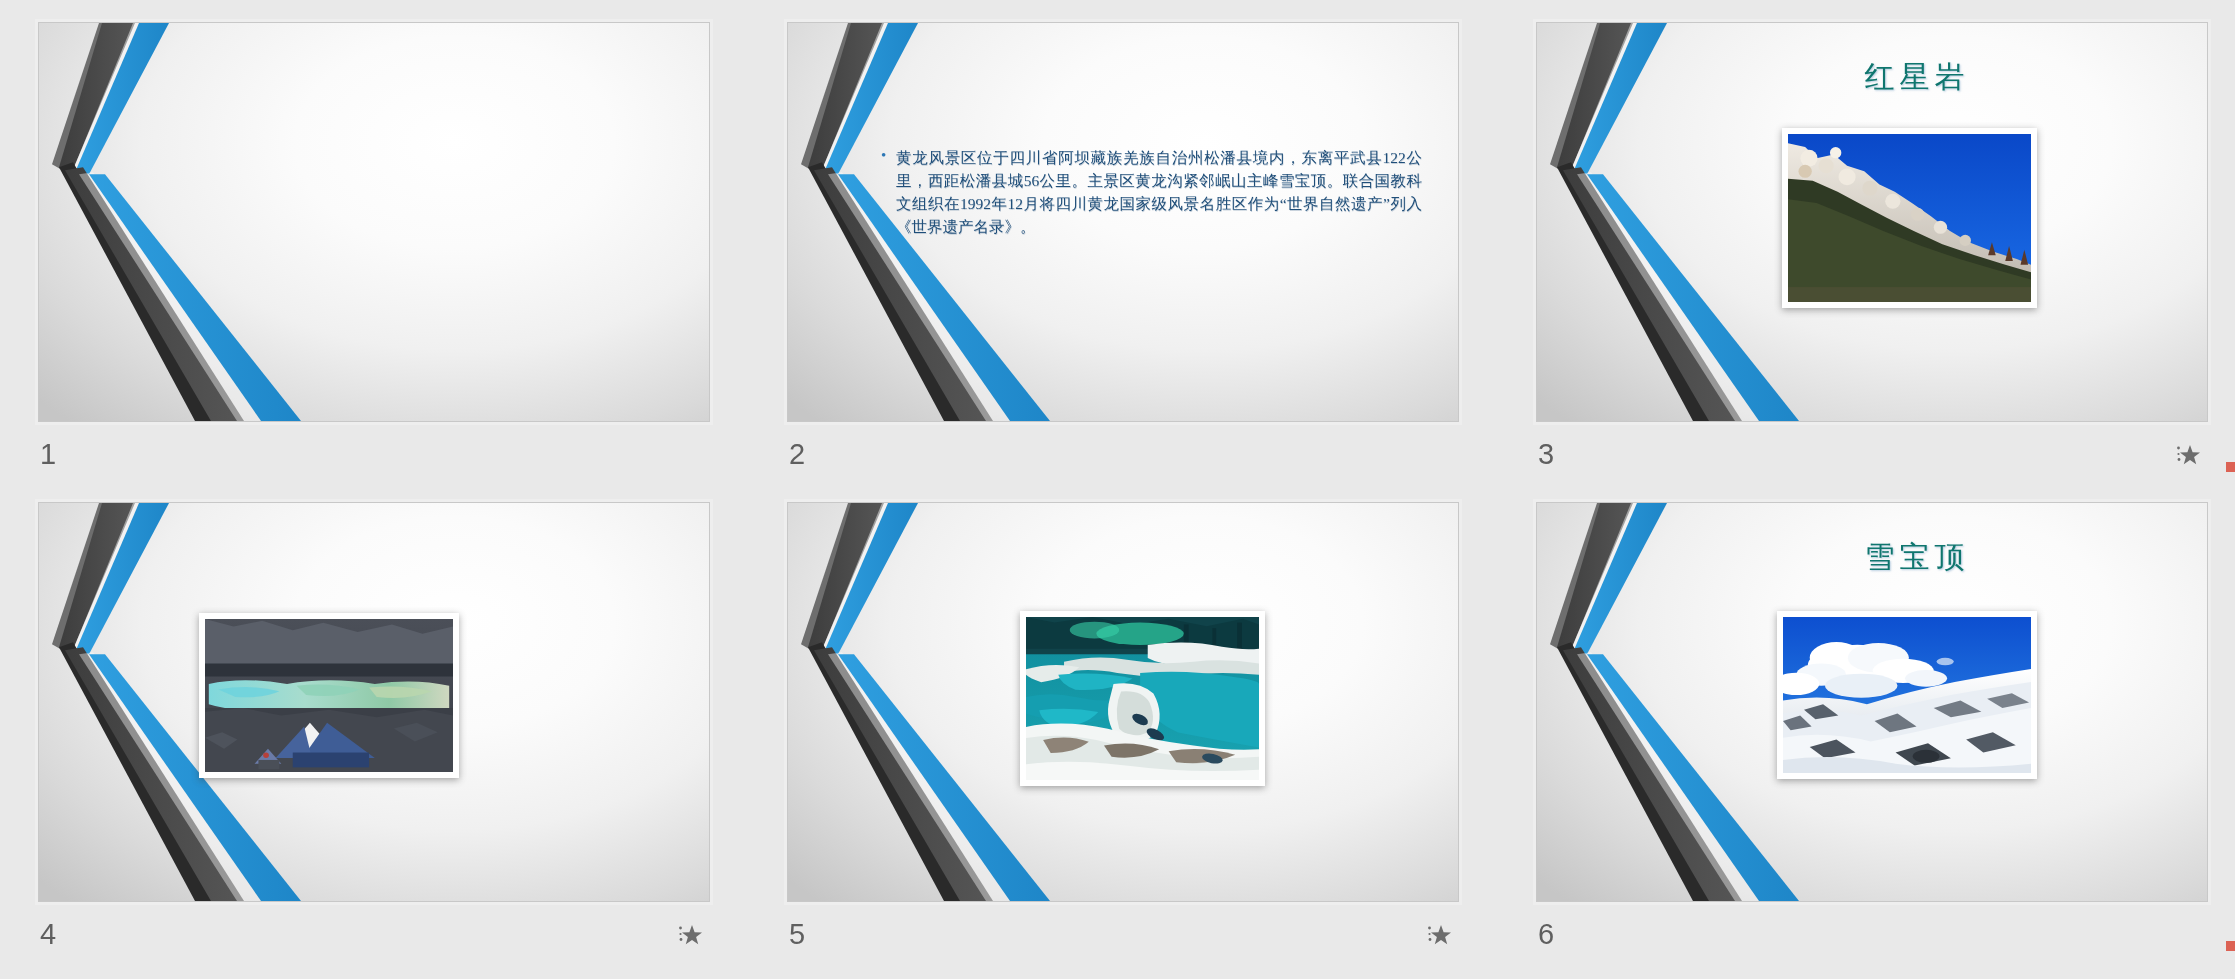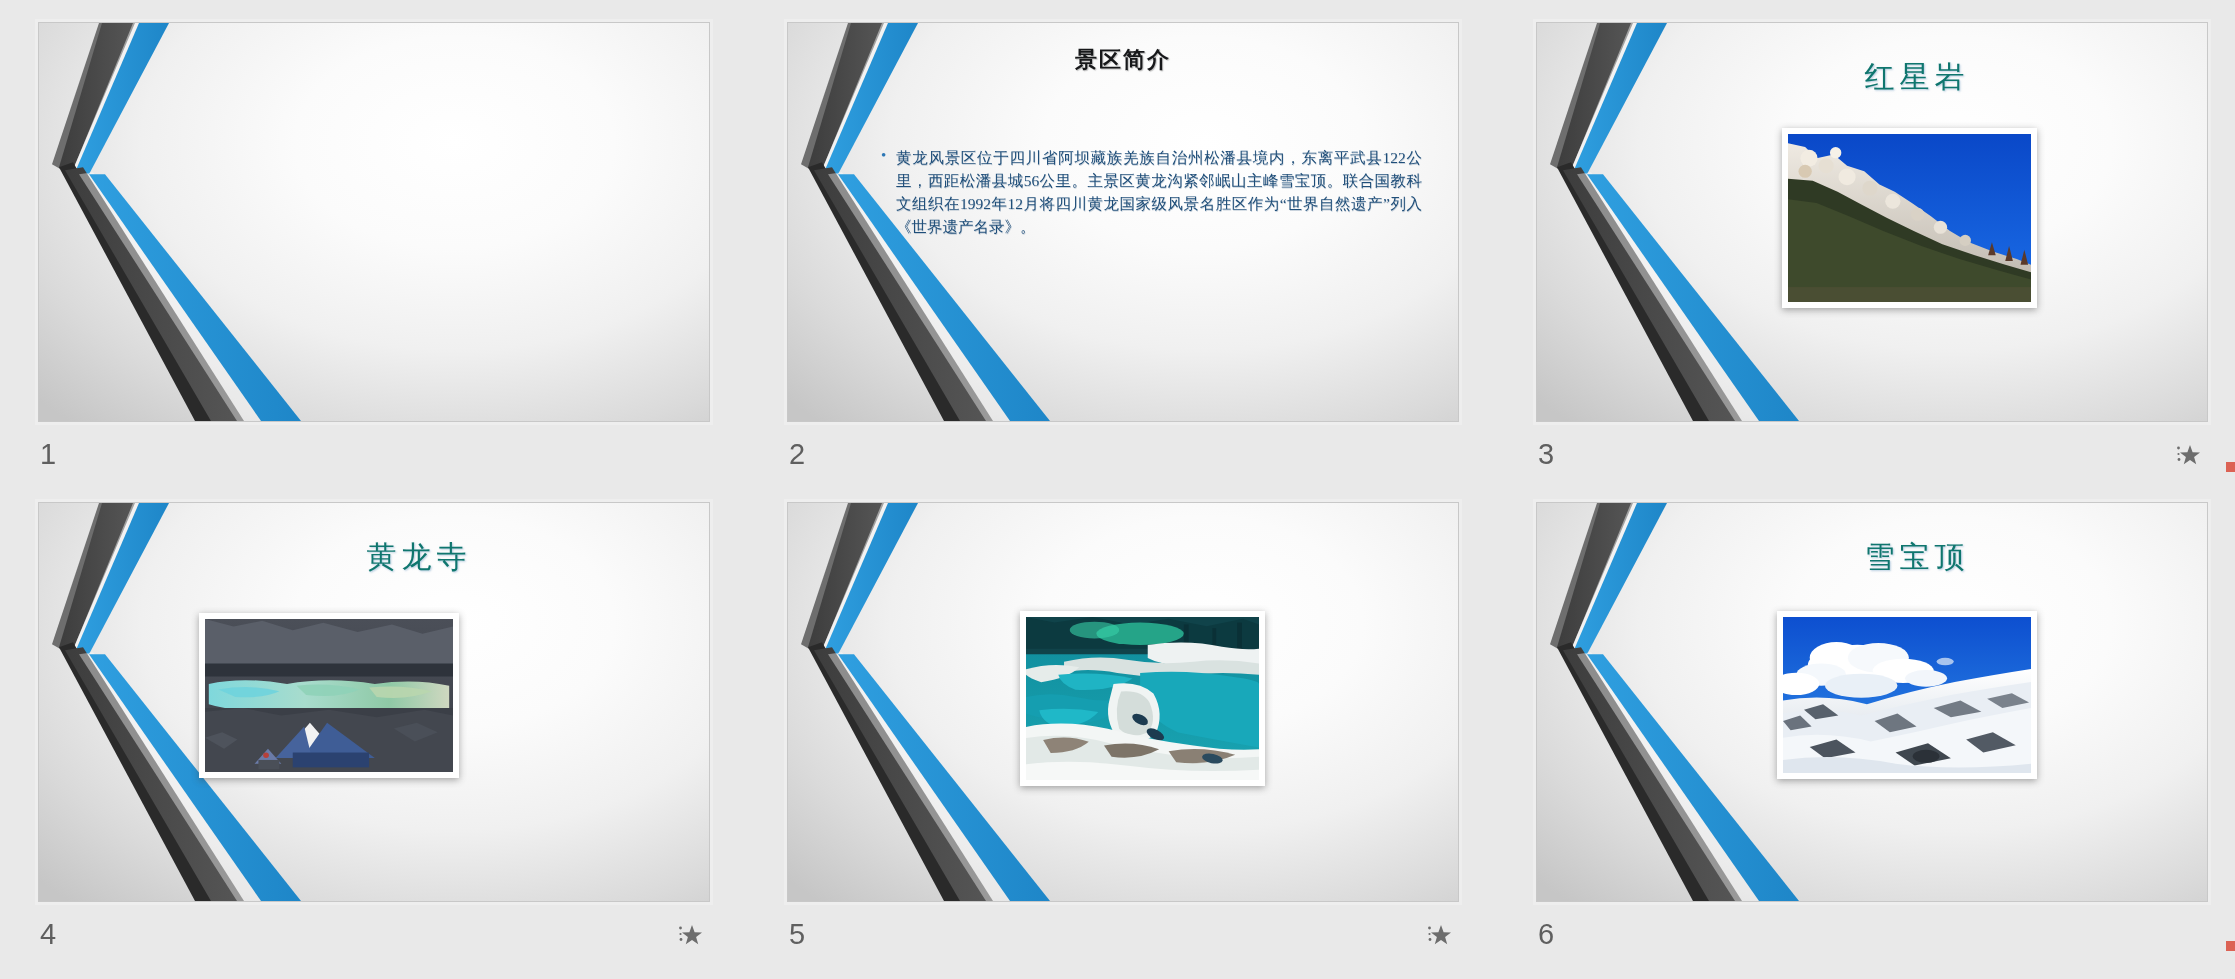--- a/index.html
+++ b/index.html
@@ -172,21 +172,20 @@
             <polygon points="60,0 90,0 27,150 13,142" fill="#6e6e6e"></polygon>
             <polygon points="63,0 96,0 32,152 20,145" fill="url(#g1d)"></polygon>
             <polygon points="94,0 124,0 46,152 33,150" fill="#ffffff" opacity="0.45"></polygon>
             <polygon points="100,0 130,0 50,152 36,150" fill="url(#g1b)"></polygon>
             <polygon points="20,145 34,140 185,400 156,400" fill="#2a2a2a"></polygon>
             <polygon points="26,148 44,145 205,400 172,400" fill="url(#g1d)"></polygon>
             <polygon points="40,152 54,150 232,400 198,400" fill="#ffffff" opacity="0.4"></polygon>
             <polygon points="50,152 66,152 262,400 222,400" fill="url(#g1b)"></polygon>
           </svg>
         </div>
-        <div class="title-top">景区简介</div>
         <div class="body-block">
           <span class="bullet">•</span>
           <span class="btext">黄龙风景区位于四川省阿坝藏族羌族自治州松潘县境内，东离平武县122公里，西距松潘县城56公里。主景区黄龙沟紧邻岷山主峰雪宝顶。联合国教科文组织在1992年12月将四川黄龙国家级风景名胜区作为“世界自然遗产”列入《世界遗产名录》。</span>
         </div>
       </div>
       <div class="cell-footer">
         <span class="slide-num">2</span>
         <span class="anim-star hidden"></span>
       </div>
     </div>
@@ -261,21 +260,20 @@
             <polygon points="60,0 90,0 27,150 13,142" fill="#6e6e6e"></polygon>
             <polygon points="63,0 96,0 32,152 20,145" fill="url(#g1d)"></polygon>
             <polygon points="94,0 124,0 46,152 33,150" fill="#ffffff" opacity="0.45"></polygon>
             <polygon points="100,0 130,0 50,152 36,150" fill="url(#g1b)"></polygon>
             <polygon points="20,145 34,140 185,400 156,400" fill="#2a2a2a"></polygon>
             <polygon points="26,148 44,145 205,400 172,400" fill="url(#g1d)"></polygon>
             <polygon points="40,152 54,150 232,400 198,400" fill="#ffffff" opacity="0.4"></polygon>
             <polygon points="50,152 66,152 262,400 222,400" fill="url(#g1b)"></polygon>
           </svg>
         </div>
-        <div class="title-blue">黄龙寺</div>
         <div class="photo" style="left:160px; top:110px; width:260px; height:165px;">
           <svg viewBox="0 0 260 165" preserveAspectRatio="none">
             <defs>
               <linearGradient id="fz4" x1="0" y1="0" x2="0" y2="1">
                 <stop offset="0" stop-color="#4b4f58"></stop>
                   <stop offset="1" stop-color="#3a3e46"></stop>
               </linearGradient>
               <linearGradient id="aq4" x1="0" y1="0" x2="1" y2="0">
                 <stop offset="0" stop-color="#7fd8dc"></stop>
                   <stop offset="0.4" stop-color="#a8dccd"></stop>

